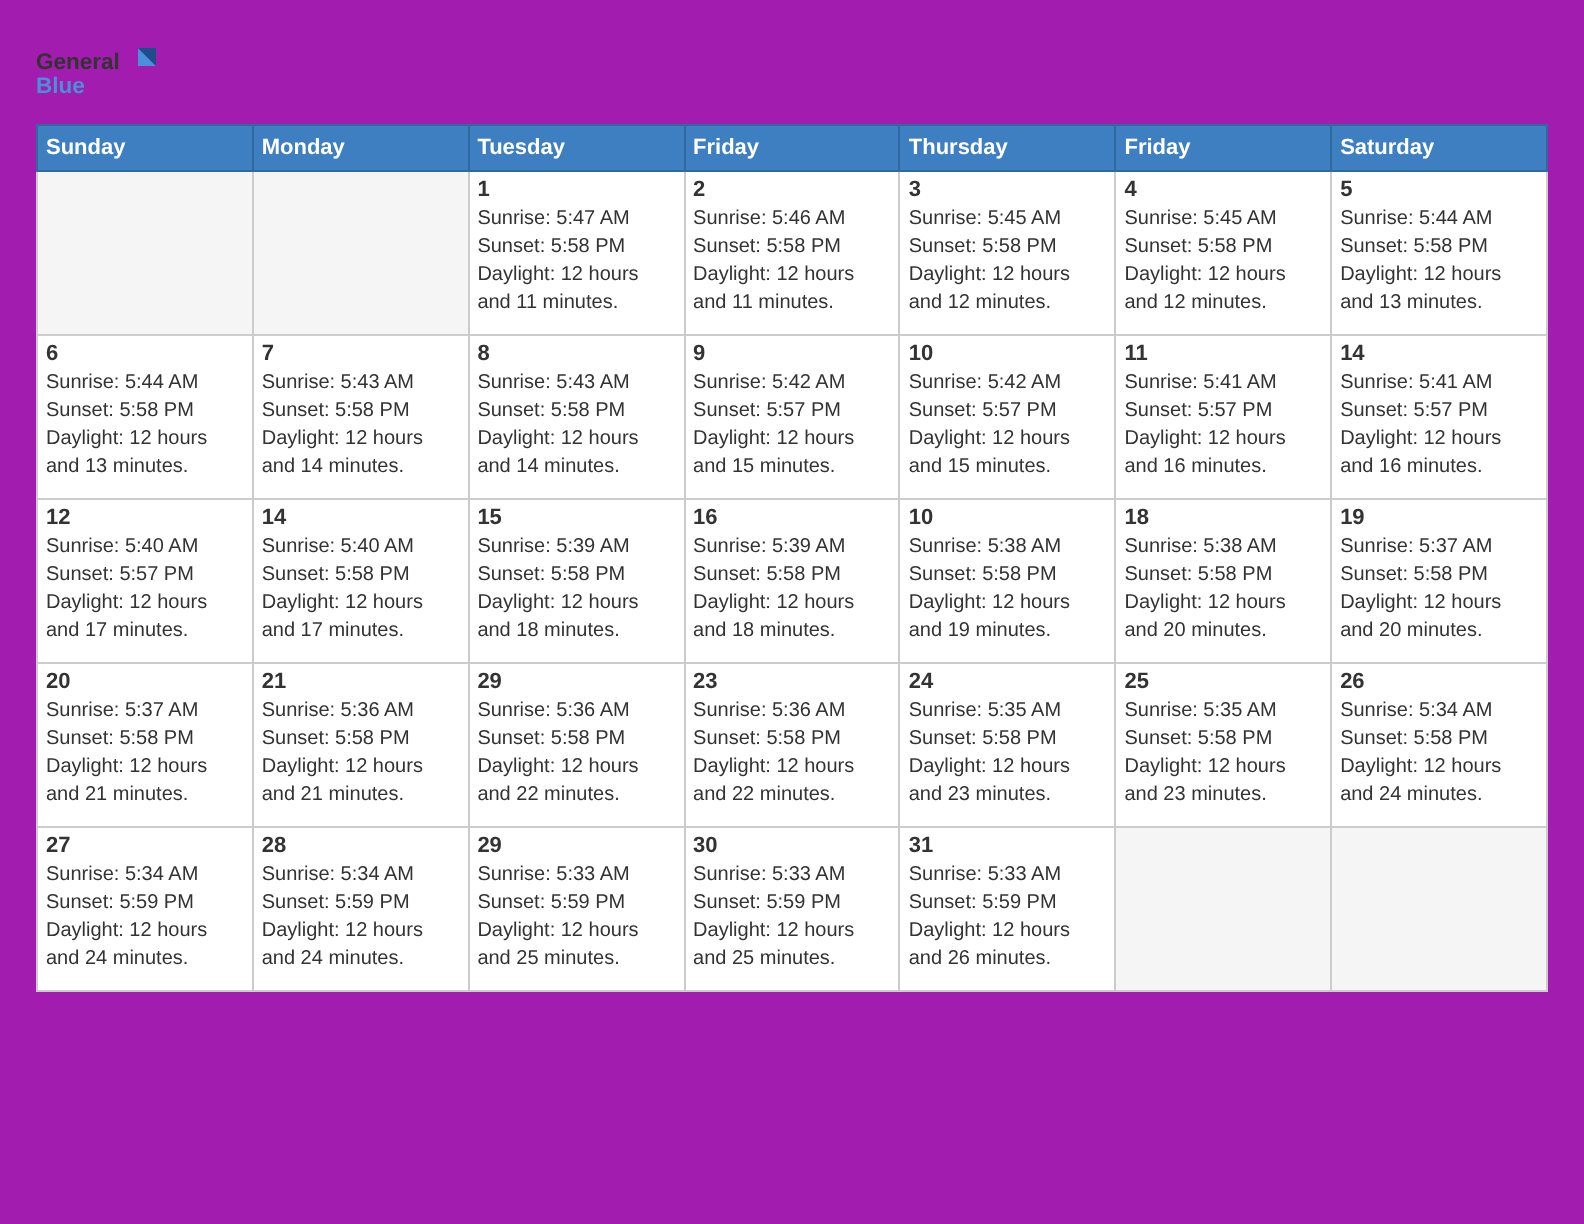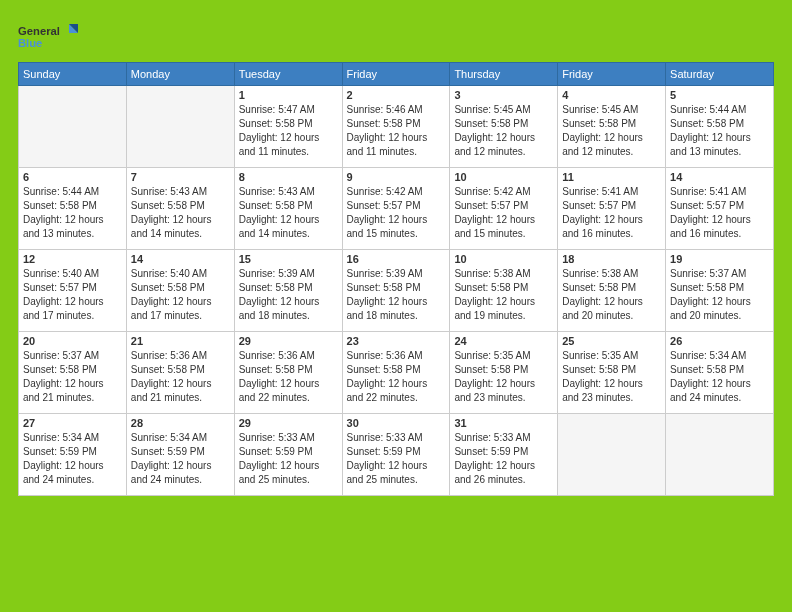--- a/index.html
+++ b/index.html
@@ -7,21 +7,21 @@
       font-family: Arial, sans-serif;
       background: #fff;
       width: 792px;
       height: 612px;
       overflow: hidden;
     }
     .page {
       width: 792px;
       height: 612px;
       padding: 18px 18px 10px 18px;
-      background: #84cc16;
+      background: #a21caf;
     }
     .header {
       display: flex;
       justify-content: space-between;
       align-items: flex-start;
       margin-bottom: 8px;
     }
     .logo {
       display: flex;
       align-items: center;
@@ -43,21 +43,21 @@
     }
     .calendar {
       width: 100%;
       border-collapse: collapse;
       table-layout: fixed;
     }
     .calendar th {
       background: #3d7fc1;
       color: #fff;
       font-size: 11px;
-      font-weight: normal;
+      font-weight: bold;
       padding: 5px 4px;
       text-align: left;
       border: 1px solid #2e6aa0;
     }
     .calendar td {
       border: 1px solid #ccc;
       vertical-align: top;
       padding: 3px 4px;
       font-size: 9.5px;
       color: #333;

